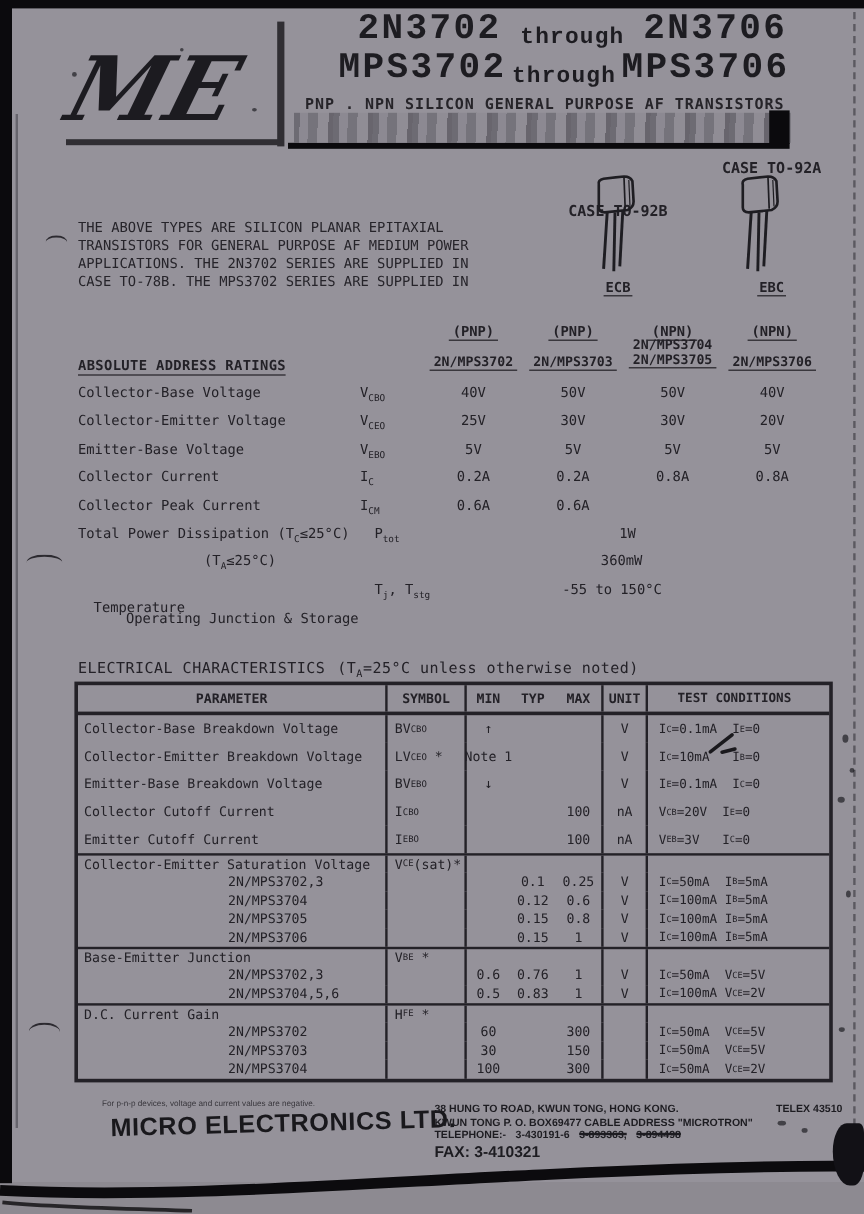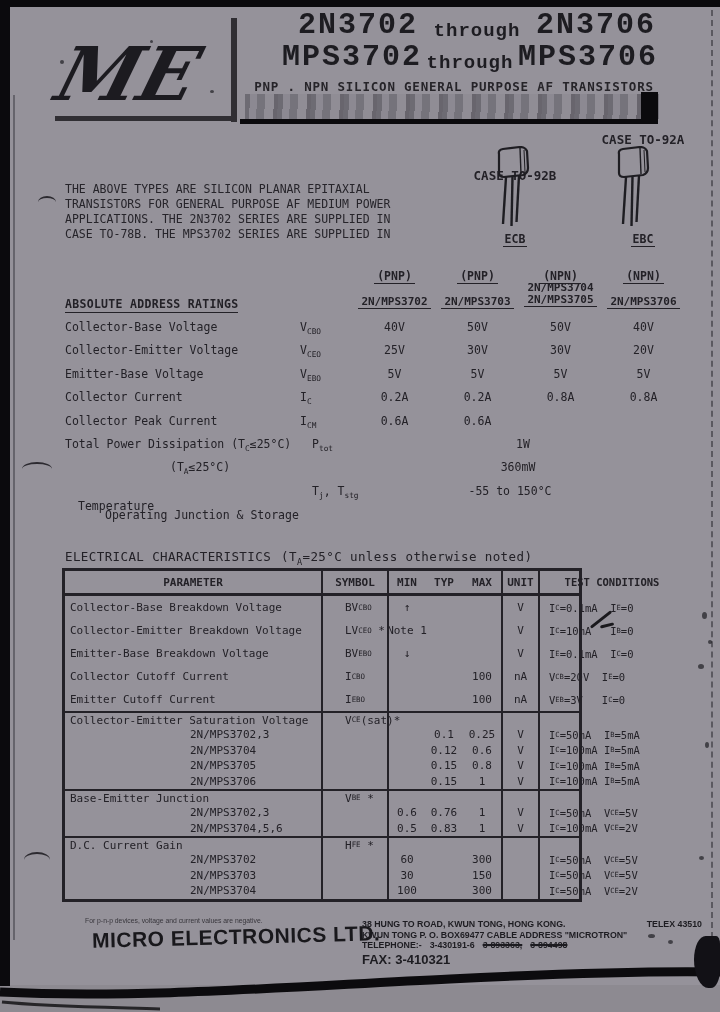--- a/index.html
+++ b/index.html
@@ -57,31 +57,31 @@
   .acell{white-space:pre;}
   .a0{text-align:left;}
   .a1{text-align:left;}
   .a2,.a3,.a4,.a5{text-align:center;}
   .amr-abs{position:absolute;font-size:11.5px;white-space:pre;}
   .ctr{text-align:center;}
   sub{font-size:.68em;line-height:0;}
 
   
   .ec-title{position:absolute;left:65px;top:549px;font-size:12.5px;font-weight:normal;display:flex;gap:10px;letter-spacing:.4px;}
-  .etable{position:absolute;left:62px;top:568px;width:520px;border:3px solid var(--ink);font-size:11px;}
+  .etable{position:absolute;left:62px;top:568px;width:632px;border:3px solid var(--ink);font-size:11px;}
   .erow{display:grid;grid-template-columns:256px 66px 38px 38px 38px 37px 146px;min-height:23px;}
   .erow.head{min-height:16px;}
   .erow.subrow{min-height:15.5px;}
   .erow.sep{border-top:2px solid var(--ink);}
   .ehead{min-height:25px;border-bottom:3px solid var(--ink);font-weight:bold;}
   .ecell{display:flex;align-items:center;white-space:pre;overflow:visible;}
   .erow>div:nth-child(2),.erow>div:nth-child(3),.erow>div:nth-child(6),.erow>div:nth-child(7){border-left:2px solid var(--ink);}
   .e-p{padding-left:5px;}
   .subrow .e-p{padding-left:125px;}
-  .e-s{padding-left:22px;}
+  .e-s{padding-left:6px;}
   .e-m,.e-t,.e-x,.e-u{justify-content:center;}
   .e-c{padding-left:9px;font-size:10.5px;}
   .ehead .e-p{justify-content:center;padding-left:0;}
   .ehead .e-s{justify-content:center;padding-left:0;}
   .ehead .e-c{justify-content:center;padding-left:0;}
 
   
   .foot-note{position:absolute;left:85px;top:917px;font-size:6.8px;font-family:"Liberation Sans",sans-serif;color:#38363c;}
   .company{position:absolute;left:92px;top:925px;font-family:"Liberation Sans",sans-serif;
     font-size:21px;font-weight:bold;letter-spacing:.5px;transform:rotate(-1.5deg);color:#19181c;}

